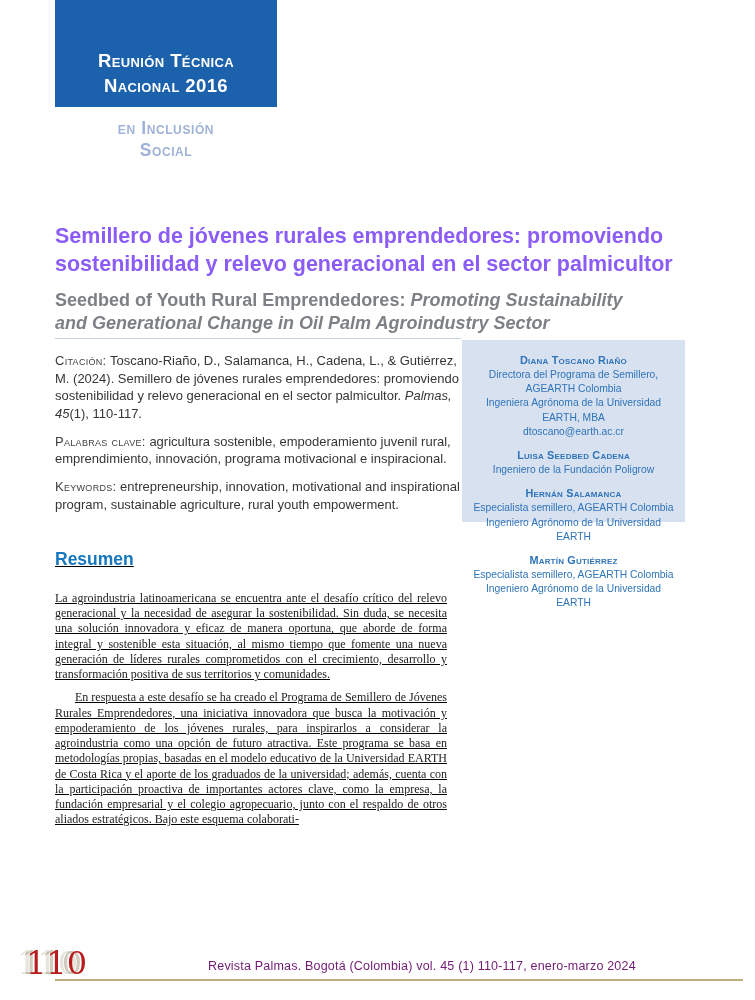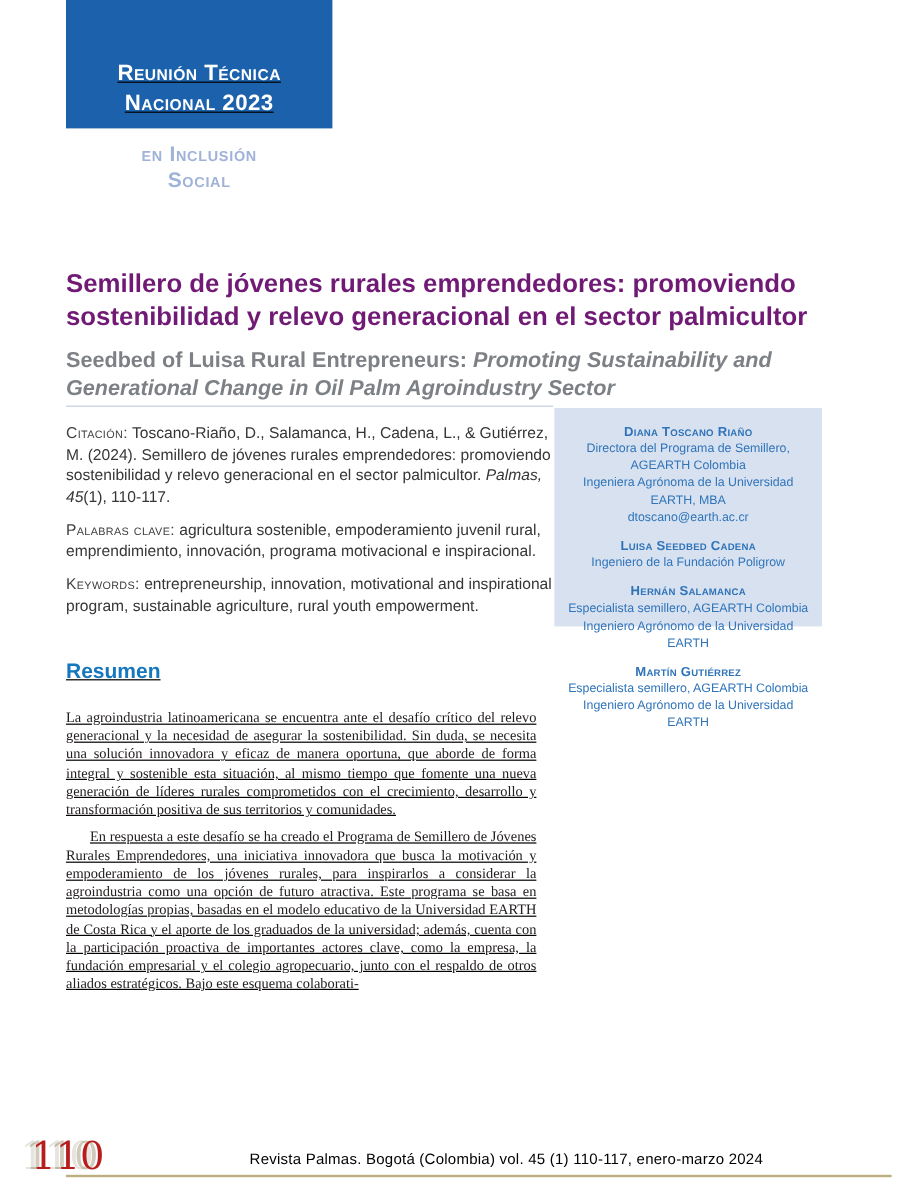--- a/index.html
+++ b/index.html
@@ -10,40 +10,40 @@
     background: #ffffff;
     font-family: "Liberation Sans", sans-serif;
     overflow: hidden;
   }
 
   
   .banner {
     position: absolute; left: 55px; top: 0; width: 222px; height: 107px;
     background: #1c61ab;
     display: flex; flex-direction: column; justify-content: flex-end; align-items: center;
-    padding-bottom: 9px; box-sizing: border-box; text-decoration: underline;
+    padding-bottom: 9px; box-sizing: border-box;
   }
   .banner-line {
     color: #ffffff; font-weight: bold; font-size: 18.5px;
     font-variant: small-caps; letter-spacing: 0.4px; line-height: 1.32;
   }
 
   
   .mention {
     position: absolute; left: 55px; top: 117px; width: 222px; text-align: center;
   }
   .mention-line {
     color: #9fb2d8; font-weight: bold; font-size: 17.5px;
     font-variant: small-caps; letter-spacing: 0.6px; line-height: 1.28;
   }
 
   
   .title-es {
     position: absolute; left: 55px; top: 223px; width: 650px;
-    font-size: 21.5px; font-weight: bold; color: #701a75; line-height: 1.28;
+    font-size: 21.5px; font-weight: bold; color: #8b5cf6; line-height: 1.28;
   }
   .title-en {
     position: absolute; left: 55px; top: 289px; width: 592px;
     font-size: 18px; font-weight: bold; color: #7d8084; line-height: 1.3;
   }
   .title-en .it { font-style: italic; }
 
   .divider {
     position: absolute; left: 55px; top: 338px; width: 406px; height: 1.4px;
     background: #c4cfe0;
@@ -82,45 +82,45 @@
   .abstract p.indent { text-indent: 20px; margin-top: 8px; }
 
   
   .page-number {
     position: absolute; left: 26px; top: 944px;
     font-family: "DejaVu Serif", serif; font-size: 32px; color: #b91c1c;
     text-shadow: -5px 0 rgba(119,106,65,0.35), -9px 0 rgba(119,106,65,0.18);
   }
   .journal-line {
     position: absolute; left: 208px; top: 959px; white-space: nowrap;
-    font-size: 12.5px; color: #000000; letter-spacing: 0.2px;
+    font-size: 12.5px; color: #701a75; letter-spacing: 0.2px;
   }
   .footer-rule {
     position: absolute; left: 55px; top: 979px; width: 688px; height: 1.5px;
     background: #bcae7e;
   }
 </style>
 </head>
 <body>
 
 <div class="page">
 
   <div class="banner">
     <div class="banner-line">Reunión Técnica</div>
-    <div class="banner-line">Nacional 2023</div>
+    <div class="banner-line">Nacional 2016</div>
   </div>
 
   <div class="mention">
     <div class="mention-line">en Inclusión</div>
     <div class="mention-line">Social</div>
   </div>
 
   <h1 class="title-es" style="margin:0;">Semillero de jóvenes rurales emprendedores: promoviendo sostenibilidad y relevo generacional en el sector palmicultor</h1>
 
-  <div class="title-en"><span>Seedbed of Luisa Rural Entrepreneurs: </span><span class="it">Promoting Sustainability and Generational Change in Oil Palm Agroindustry Sector</span></div>
+  <div class="title-en"><span>Seedbed of Youth Rural Emprendedores: </span><span class="it">Promoting Sustainability and Generational Change in Oil Palm Agroindustry Sector</span></div>
 
   <div class="divider"></div>
 
   <div class="citation-block">
     <p class="cite-entry"><span class="cite-label">Citación:</span><span> Toscano-Riaño, D., Salamanca, H., Cadena, L., &amp; Gutiérrez, M. (2024). Semillero de jóvenes rurales emprendedores: promoviendo sostenibilidad y relevo generacional en el sector palmicultor. </span><span class="cite-it">Palmas, 45</span><span>(1), 110-117.</span></p>
     <p class="cite-entry"><span class="cite-label">Palabras clave:</span><span> agricultura sostenible, empoderamiento juvenil rural, emprendimiento, innovación, programa motivacional e inspiracional.</span></p>
     <p class="cite-entry"><span class="cite-label">Keywords:</span><span> entrepreneurship, innovation, motivational and inspirational program, sustainable agriculture, rural youth empowerment.</span></p>
   </div>
 
   <div class="author-box">

